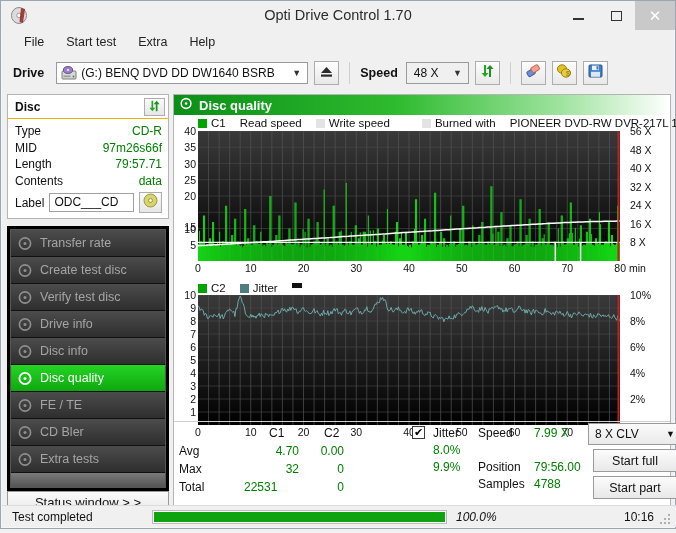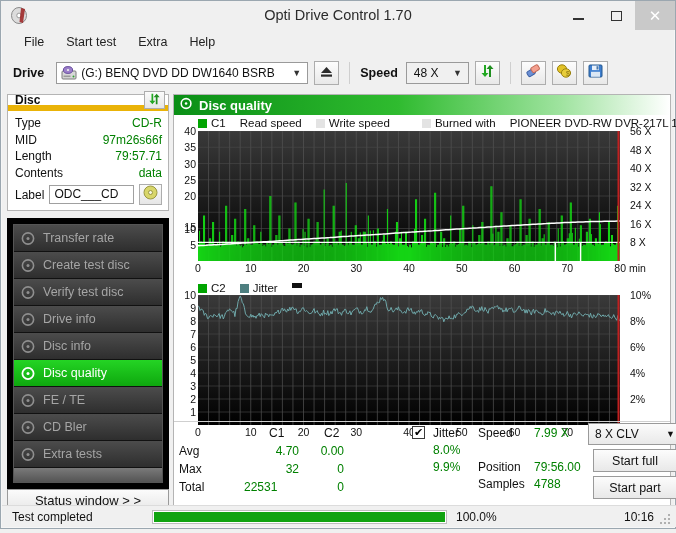--- a/index.html
+++ b/index.html
@@ -56,38 +56,38 @@
     width:25px;height:24px;border:1px solid #adadad;background:linear-gradient(#fdfdfd,#e8e8e8);
     display:flex;align-items:center;justify-content:center;box-sizing:border-box;margin-left:6px;
   }
   .speed-combo{width:63px;margin-left:8px;padding-left:7px;background:#f0f0f0;}
   .sep{width:1px;height:22px;background:#cfcfcf;margin-left:10px;}
 
   
   .sidebar{position:absolute;left:6px;top:93px;width:162px;}
   .disc-panel{border:1px solid #b4b4b4;background:#fff;box-sizing:border-box;}
   .disc-head{
-    height:16px;display:flex;align-items:center;justify-content:space-between;
-    border-bottom:6px solid #eab308;padding:0 3px 0 7px;box-sizing:border-box;
+    height:24px;display:flex;align-items:center;justify-content:space-between;
+    border-bottom:1px solid #eab308;padding:0 3px 0 7px;box-sizing:border-box;
   }
   .disc-head b{font-size:12px;color:#111;}
   .refresh-sm{width:21px;height:18px;border:1px solid #adadad;background:linear-gradient(#fbfbfb,#e6e6e6);display:flex;align-items:center;justify-content:center;box-sizing:border-box;}
   .disc-body{padding:4px 6px 5px 7px;}
   .drow{display:flex;justify-content:space-between;align-items:center;font-size:12px;line-height:16.5px;}
   .drow .k{color:#111;}
   .drow .v{color:#008000;}
   .label-row{display:flex;align-items:center;margin-top:3px;gap:5px;}
   .label-row .k{font-size:12px;color:#111;}
   .label-input{
     flex:1;height:19px;border:1px solid #a0a0a0;background:#fff;font-size:12px;color:#111;
     padding:0 4px;box-sizing:border-box;line-height:17px;
   }
   .cdbtn{width:23px;height:21px;border:1px solid #adadad;background:linear-gradient(#fbfbfb,#e6e6e6);display:flex;align-items:center;justify-content:center;box-sizing:border-box;}
 
-  .navlist{margin-top:7px;border:6px solid #000000;padding:1px;background:#555;box-sizing:border-box;}
+  .navlist{margin-top:7px;border:3px solid #000000;padding:1px;background:#555;box-sizing:border-box;}
   .navbtn{
     height:27px;display:flex;align-items:center;gap:7px;padding-left:7px;
     background:linear-gradient(#4c4c4c,#2e2e2e);
     border-bottom:1px solid #111;color:#a5a5a5;font-size:12.5px;box-sizing:border-box;
   }
   .navbtn.active{background:linear-gradient(#24d424,#0ea80e);color:#fff;}
   .navbtn .ni{width:15px;height:15px;flex:0 0 auto;}
   .navfoot{height:14px;background:linear-gradient(#7a7a7a,#545454);}
   .statuswin{
     height:23px;border:1px solid #9a9a9a;
@@ -149,21 +149,21 @@
   .statusbar{
     position:absolute;left:1px;bottom:1px;width:674px;height:22px;
     background:#f0f0f0;display:flex;align-items:center;box-sizing:border-box;
     border-top:1px solid #dcdcdc;
   }
   .sb-text{font-size:12px;color:#111;padding-left:10px;width:140px;}
   .prog{
     width:295px;height:14px;border:1px solid #bcbcbc;background:#fff;box-sizing:border-box;padding:1px;
   }
   .prog > div{height:100%;background:#10a310;}
-  .sb-pct{font-size:12px;color:#111;margin-left:9px;width:60px;}
+  .sb-pct{font-size:12px;color:#111;margin-left:9px;width:60px;font-style:italic;}
   .sb-time{font-size:12px;color:#111;margin-left:auto;padding-right:22px;}
   .grip{position:absolute;right:4px;bottom:3px;width:12px;height:12px;}
 </style>
 </head>
 <body>
 
 <div id="app">
   <div class="win">
 
     <div class="titlebar">

